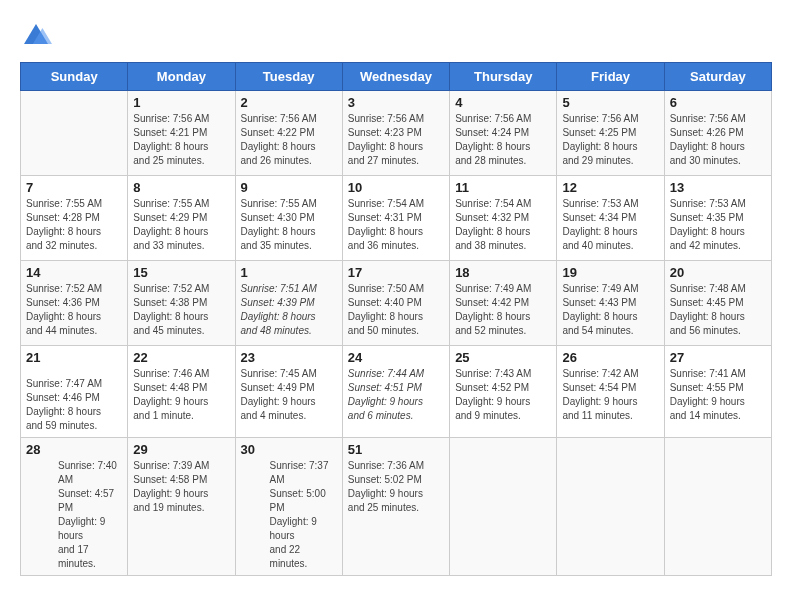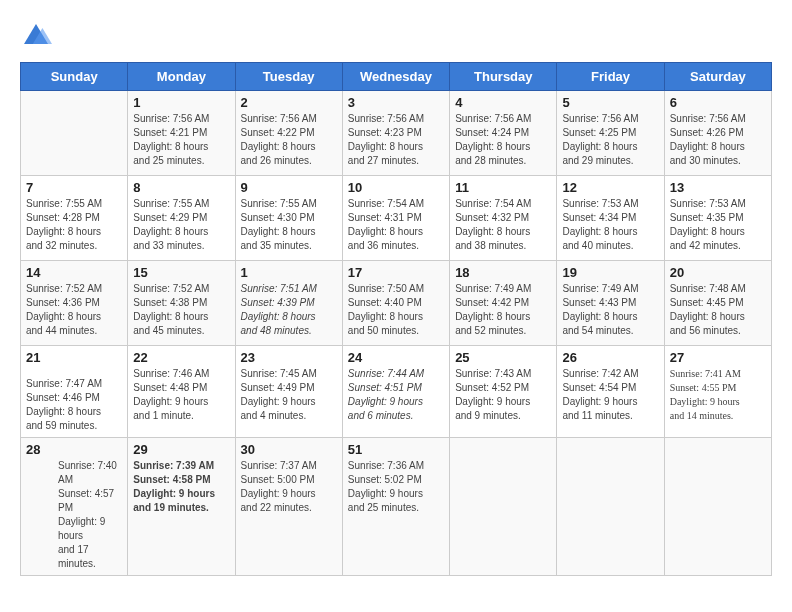--- a/index.html
+++ b/index.html
@@ -312,44 +312,44 @@
         </td>
         <td>
           <span class="day-number">26</span>
           <div class="day-info" style="white-space: pre-line;">Sunrise: 7:42 AM
 Sunset: 4:54 PM
 Daylight: 9 hours
 and 11 minutes.</div>
         </td>
         <td>
           <span class="day-number">27</span>
-          <div class="day-info" style="white-space: pre-line; font-family: Liberation Serif, serif;">Sunrise: 7:41 AM
+          <div class="day-info" style="white-space: pre-line;">Sunrise: 7:41 AM
 Sunset: 4:55 PM
 Daylight: 9 hours
 and 14 minutes.</div>
         </td>
       </tr>
       <tr>
         <td>
           <span class="day-number">28</span>
           <div class="day-info" style="white-space: pre-line; margin-left: 32px;">Sunrise: 7:40 AM
 Sunset: 4:57 PM
 Daylight: 9 hours
 and 17 minutes.</div>
         </td>
         <td>
           <span class="day-number">29</span>
-          <div class="day-info" style="white-space: pre-line; font-weight: bold;">Sunrise: 7:39 AM
+          <div class="day-info" style="white-space: pre-line;">Sunrise: 7:39 AM
 Sunset: 4:58 PM
 Daylight: 9 hours
 and 19 minutes.</div>
         </td>
         <td>
           <span class="day-number">30</span>
-          <div class="day-info" style="white-space: pre-line;">Sunrise: 7:37 AM
+          <div class="day-info" style="white-space: pre-line; margin-left: 29px;">Sunrise: 7:37 AM
 Sunset: 5:00 PM
 Daylight: 9 hours
 and 22 minutes.</div>
         </td>
         <td>
           <span class="day-number">51</span>
           <div class="day-info" style="white-space: pre-line;">Sunrise: 7:36 AM
 Sunset: 5:02 PM
 Daylight: 9 hours
 and 25 minutes.</div>

